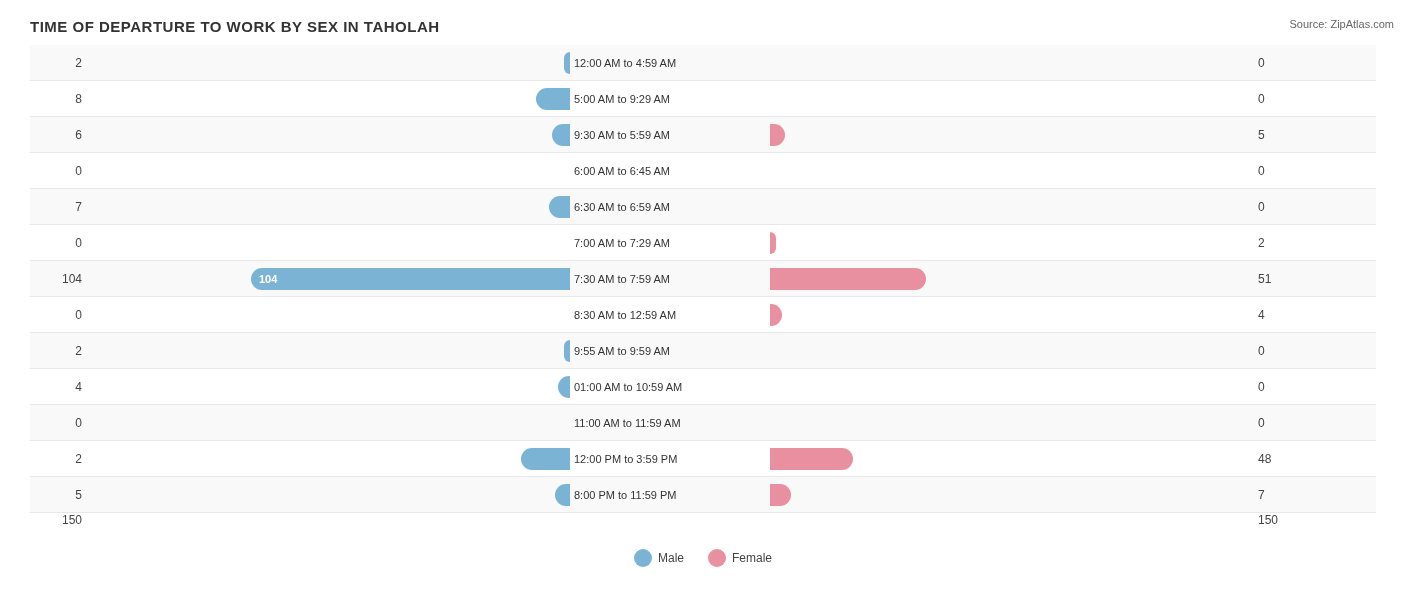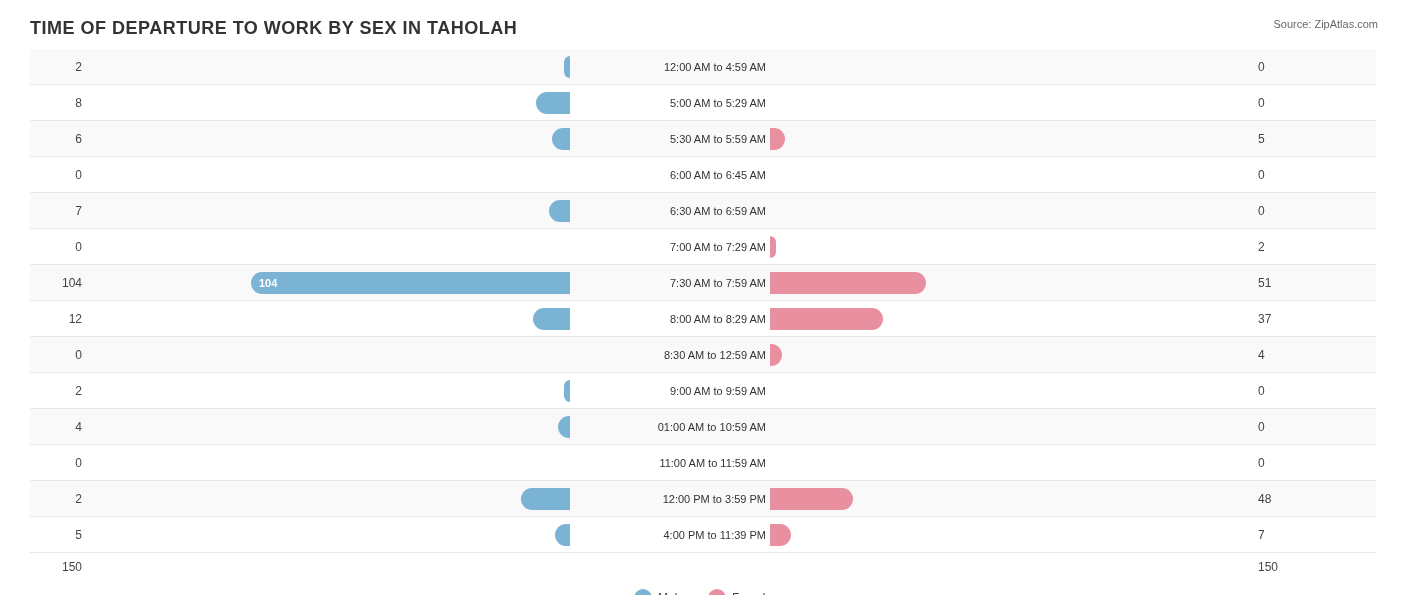--- a/index.html
+++ b/index.html
@@ -9,31 +9,31 @@
       width: 1406px;
       min-height: 595px;
       position: relative;
     }
     .chart-container {
       width: 1406px;
       padding: 18px 30px 40px 30px;
       position: relative;
     }
     .chart-title {
-      font-size: 18px;
+      font-size: 15px;
       font-weight: bold;
       color: #333;
       text-align: left;
       margin-bottom: 10px;
       letter-spacing: 0.5px;
     }
     .source-text {
       position: absolute;
       top: 18px;
-      right: 28px;
+      right: 12px;
       font-size: 11px;
       color: #666;
     }
     .chart-area {
       position: relative;
       width: 100%;
     }
     .row {
       display: flex;
       align-items: center;
@@ -57,21 +57,21 @@
     }
     .left-bar-area {
       width: 480px;
       display: flex;
       justify-content: flex-end;
       align-items: center;
       flex-shrink: 0;
     }
     .label-cell {
       width: 200px;
-      text-align: right;
+      text-align: left;
       font-size: 11px;
       color: #333;
       flex-shrink: 0;
       padding: 0 4px;
     }
     .right-bar-area {
       width: 480px;
       display: flex;
       justify-content: flex-start;
       align-items: center;
@@ -104,21 +104,21 @@
       height: 22px;
       background: #e88fa0;
       border-radius: 0 11px 11px 0;
       display: flex;
       align-items: center;
       justify-content: flex-end;
       min-width: 0;
     }
     .axis-row {
       display: flex;
-      align-items: center;
+      align-items: flex-start;
       height: 28px;
     }
     .axis-left {
       width: 60px;
       text-align: right;
       font-size: 12px;
       color: #444;
       padding-right: 8px;
     }
     .axis-left-bar {
@@ -174,30 +174,30 @@
         </div>
         <div class="label-cell">12:00 AM to 4:59 AM</div>
         <div class="right-bar-area"></div>
         <div class="right-value">0</div>
       </div>
       <div class="row">
         <div class="left-value">8</div>
         <div class="left-bar-area">
           <div class="bar-male" style="width: 34px;"></div>
         </div>
-        <div class="label-cell">5:00 AM to 5:29 AM</div>
+        <div class="label-cell">5:00 AM to 9:29 AM</div>
         <div class="right-bar-area"></div>
         <div class="right-value">0</div>
       </div>
       <div class="row">
         <div class="left-value">6</div>
         <div class="left-bar-area">
           <div class="bar-male" style="width: 18px;"></div>
         </div>
-        <div class="label-cell">5:30 AM to 5:59 AM</div>
+        <div class="label-cell">9:30 AM to 5:59 AM</div>
         <div class="right-bar-area">
           <div class="bar-female" style="width: 15px;"></div>
         </div>
         <div class="right-value">5</div>
       </div>
       <div class="row">
         <div class="left-value">0</div>
         <div class="left-bar-area"></div>
         <div class="label-cell">6:00 AM to 6:45 AM</div>
         <div class="right-bar-area"></div>
@@ -226,45 +226,34 @@
         <div class="left-bar-area">
           <div class="bar-male with-label" style="width: 319px;">104</div>
         </div>
         <div class="label-cell">7:30 AM to 7:59 AM</div>
         <div class="right-bar-area">
           <div class="bar-female" style="width: 156px;"></div>
         </div>
         <div class="right-value">51</div>
       </div>
       <div class="row">
-        <div class="left-value">12</div>
-        <div class="left-bar-area">
-          <div class="bar-male" style="width: 37px;"></div>
-        </div>
-        <div class="label-cell">8:00 AM to 8:29 AM</div>
-        <div class="right-bar-area">
-          <div class="bar-female" style="width: 113px;"></div>
-        </div>
-        <div class="right-value">37</div>
-      </div>
-      <div class="row">
         <div class="left-value">0</div>
         <div class="left-bar-area"></div>
         <div class="label-cell">8:30 AM to 12:59 AM</div>
         <div class="right-bar-area">
           <div class="bar-female" style="width: 12px;"></div>
         </div>
         <div class="right-value">4</div>
       </div>
       <div class="row">
         <div class="left-value">2</div>
         <div class="left-bar-area">
           <div class="bar-male" style="width: 6px;"></div>
         </div>
-        <div class="label-cell">9:00 AM to 9:59 AM</div>
+        <div class="label-cell">9:55 AM to 9:59 AM</div>
         <div class="right-bar-area"></div>
         <div class="right-value">0</div>
       </div>
       <div class="row">
         <div class="left-value">4</div>
         <div class="left-bar-area">
           <div class="bar-male" style="width: 12px;"></div>
         </div>
         <div class="label-cell">01:00 AM to 10:59 AM</div>
         <div class="right-bar-area"></div>
@@ -286,21 +275,21 @@
         <div class="right-bar-area">
           <div class="bar-female" style="width: 83px;"></div>
         </div>
         <div class="right-value">48</div>
       </div>
       <div class="row">
         <div class="left-value">5</div>
         <div class="left-bar-area">
           <div class="bar-male" style="width: 15px;"></div>
         </div>
-        <div class="label-cell">4:00 PM to 11:39 PM</div>
+        <div class="label-cell">8:00 PM to 11:59 PM</div>
         <div class="right-bar-area">
           <div class="bar-female" style="width: 21px;"></div>
         </div>
         <div class="right-value">7</div>
       </div>
     </div>
 
   <div class="axis-row">
     <div class="axis-left">150</div>
     <div class="axis-left-bar"></div>

